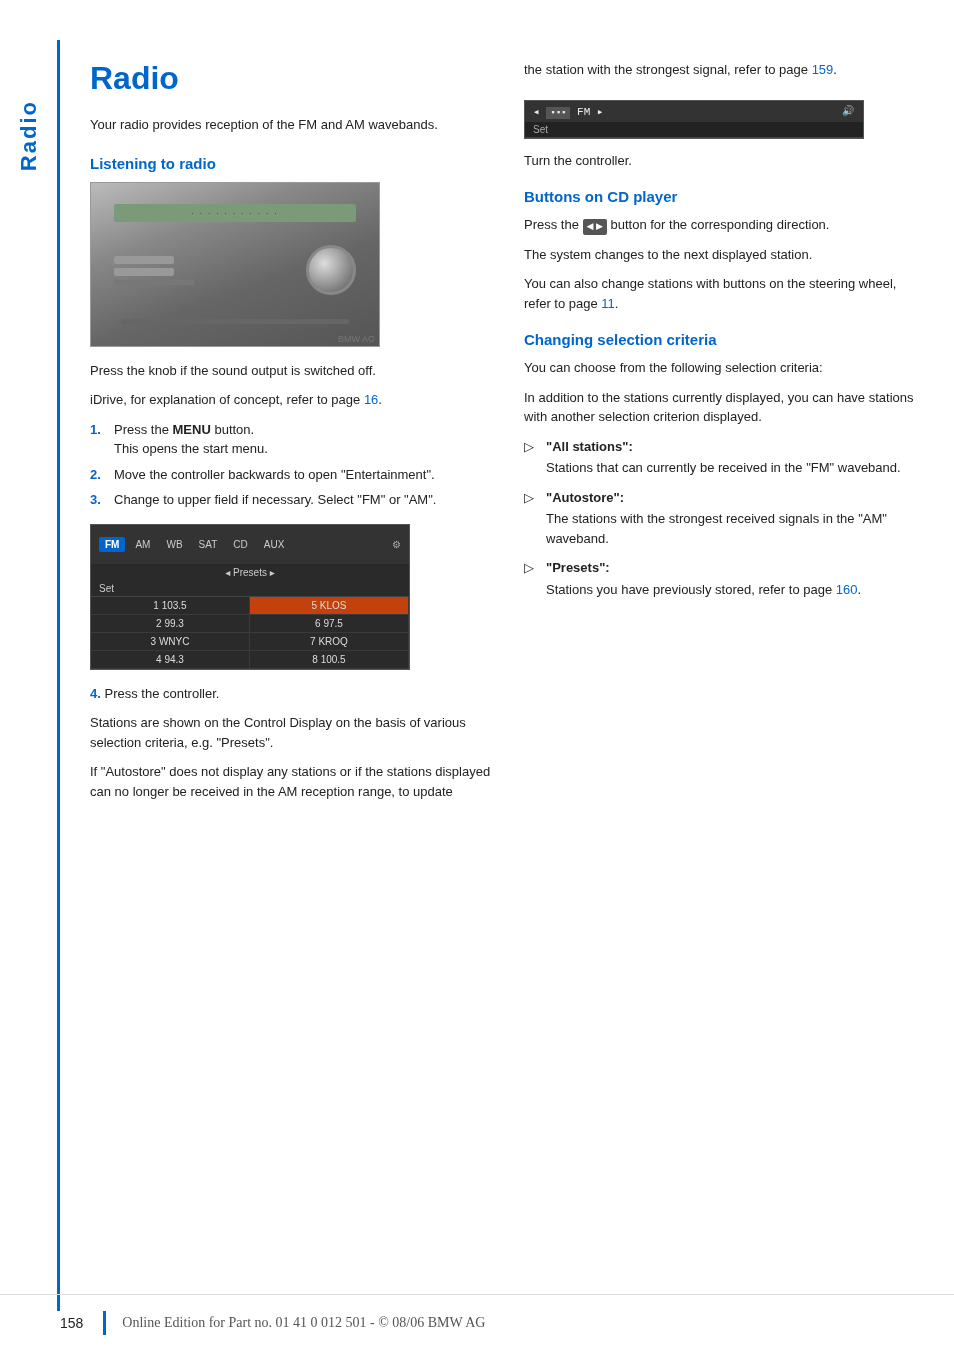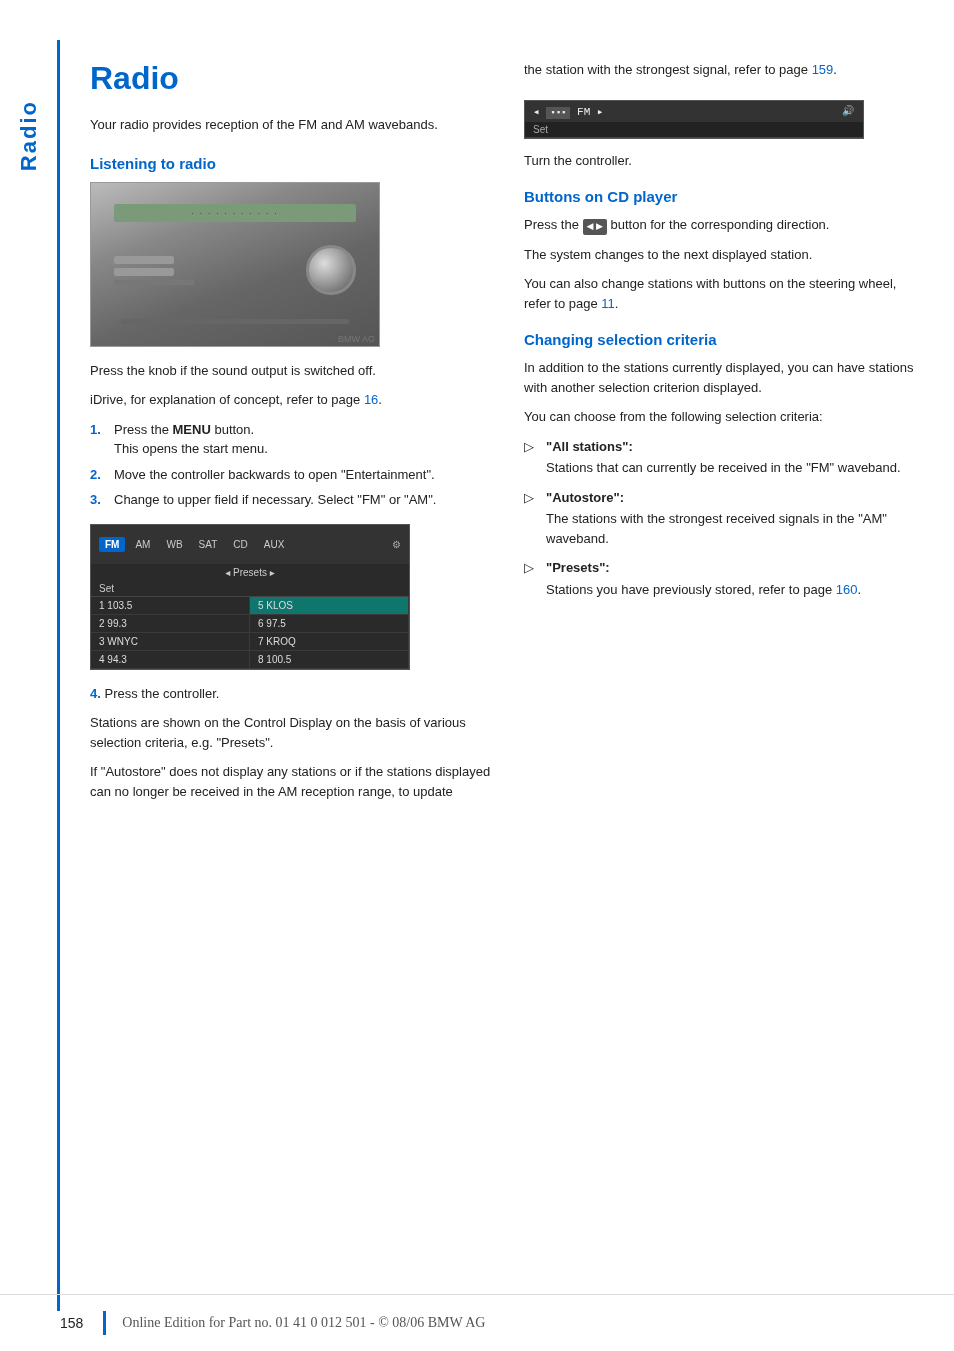--- a/index.html
+++ b/index.html
@@ -162,32 +162,33 @@
       font-size: 10px;
       color: #ccc;
       background: #2a2a2a;
       border-bottom: 1px solid #444;
     }
 
     .fm-station-grid {
       display: grid;
       grid-template-columns: 1fr 1fr;
       background: #2a2a2a;
+      text-align: center;
     }
 
     .fm-station-cell {
       padding: 3px 8px;
       font-size: 10px;
       color: #ddd;
       border-bottom: 1px solid #3a3a3a;
       border-right: 1px solid #3a3a3a;
     }
 
     .fm-station-cell.active {
-      background: #0f766e;
+      background: #c2410c;
     }
 
     
     .station-display {
       background: #1a1a1a;
       color: #eee;
       width: 100%;
       max-width: 340px;
       margin-bottom: 12px;
       border: 1px solid #555;
@@ -515,22 +516,22 @@
       <p class="instruction-text">
         Press the <span class="arrow-btn">◀ ▶</span> button for the corresponding direction.
       </p>
       <p class="instruction-text">The system changes to the next displayed station.</p>
       <p class="instruction-text">
         You can also change stations with buttons on the steering wheel, refer to page <a class="link">11</a>.
       </p>
 
       <h2 class="section-heading" style="margin-top:18px;">Changing selection criteria</h2>
 
+      <p class="instruction-text">You can choose from the following selection criteria:</p>
       <p class="instruction-text">In addition to the stations currently displayed, you can have stations with another selection criterion displayed.</p>
-      <p class="instruction-text">You can choose from the following selection criteria:</p>
 
       <ul class="bullet-list">
         <li>
           <div class="bullet-item">
             <span class="bullet-arrow">▷</span>
             <span class="bullet-content">
               <strong>"All stations":</strong>
               <span class="bullet-desc">Stations that can currently be received in the "FM" waveband.</span>
             </span>
           </div>

